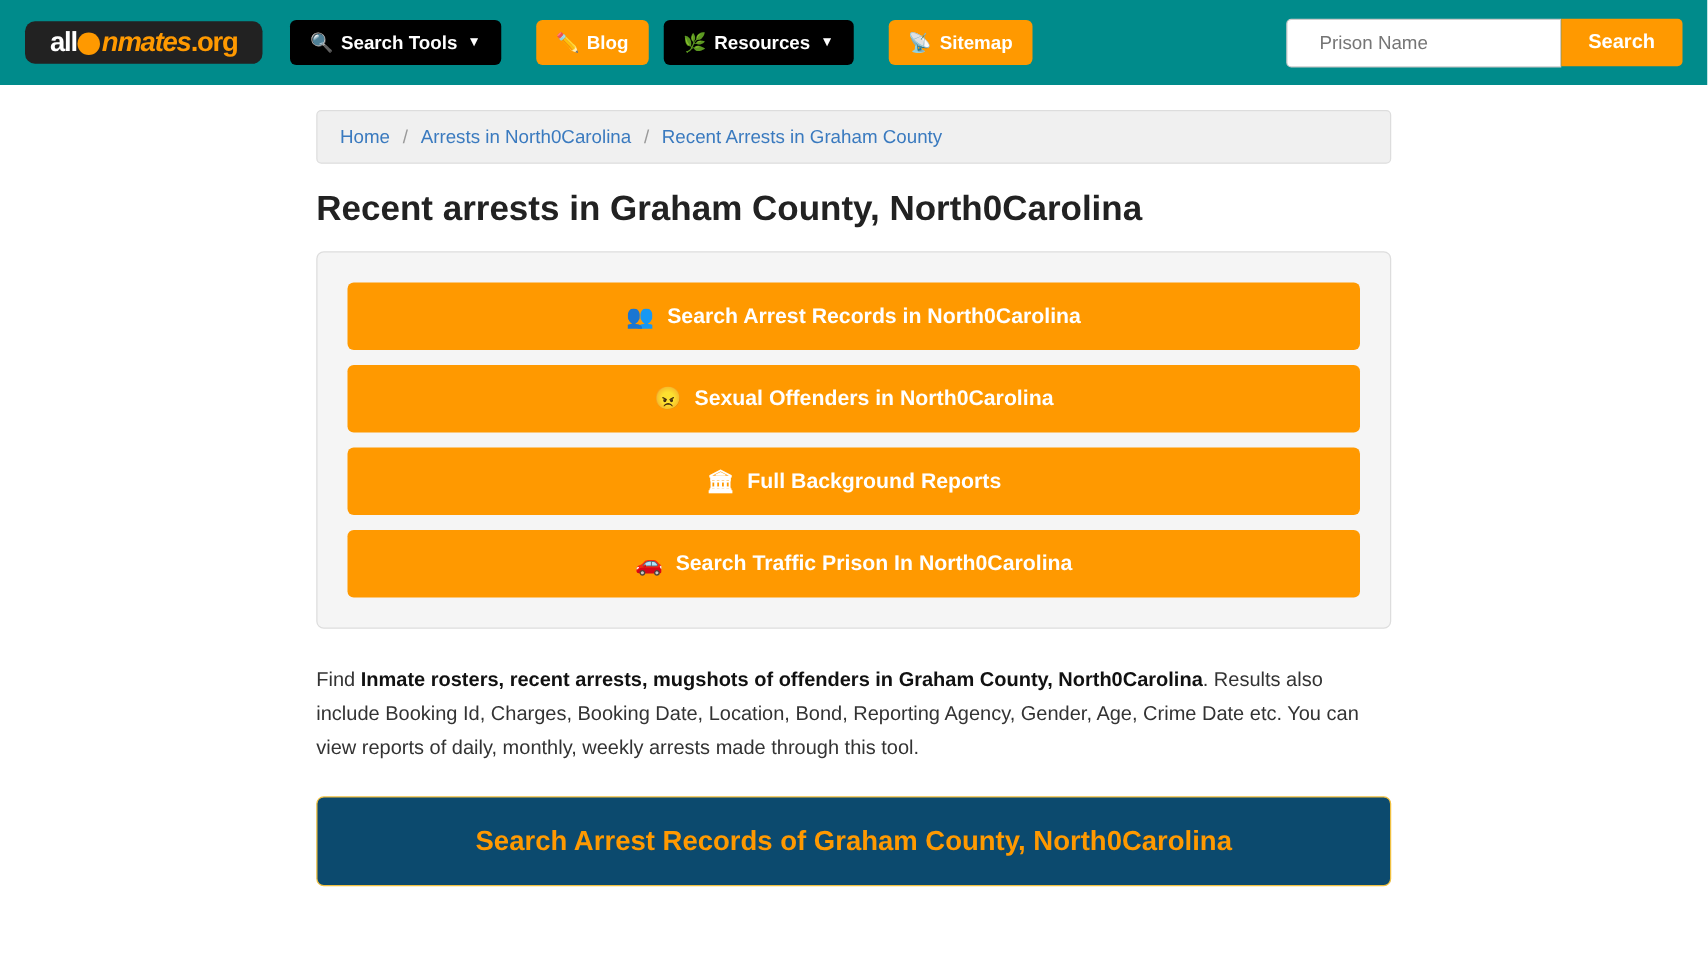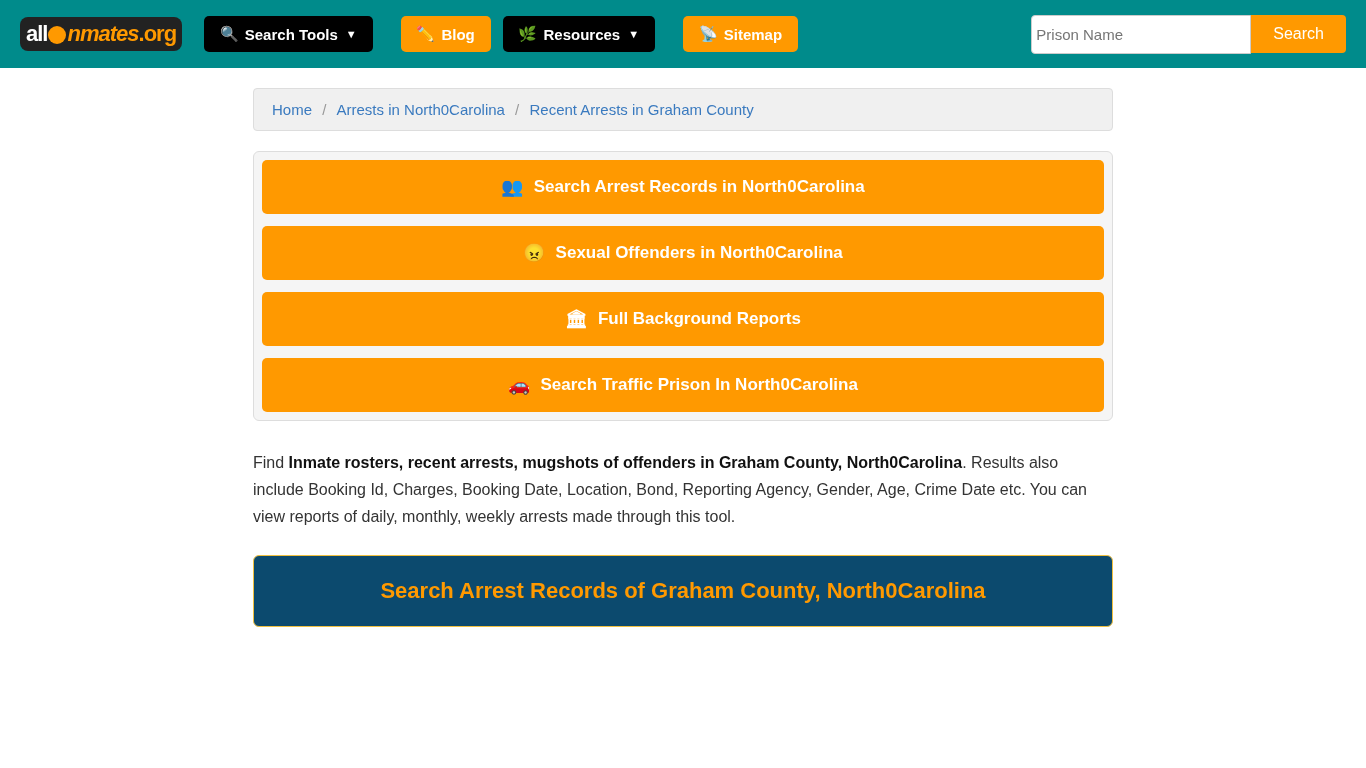--- a/index.html
+++ b/index.html
@@ -15,21 +15,21 @@
       height: 68px;
     }
     .logo-container {
       display: flex;
       align-items: center;
       margin-right: 10px;
     }
     .logo-box {
       background: #222;
       border-radius: 8px;
-      padding: 4px 6px;
+      padding: 4px 20px;
       display: flex;
       align-items: center;
     }
     .logo-text {
       font-size: 22px;
       font-weight: bold;
       color: #fff;
       letter-spacing: -1px;
     }
     .logo-text .all { color: #fff; }
@@ -64,35 +64,35 @@
       display: flex;
       align-items: center;
       gap: 6px;
       white-space: nowrap;
       margin-left: 16px;
     }
 
     .header-spacer { flex: 1; }
 
     .prison-input {
-      padding: 10px 4px;
+      padding: 10px 26px;
       border: 1px solid #ccc;
       border-radius: 4px 0 0 4px;
       font-size: 15px;
       width: 220px;
       outline: none;
     }
     .search-btn {
       background: #f90;
       color: #fff;
       border: none;
       border-radius: 0 4px 4px 0;
       padding: 10px 22px;
       font-size: 16px;
-      font-weight: normal;
+      font-weight: bold;
       cursor: pointer;
     }
     .header-search {
       display: flex;
       align-items: center;
     }
 
     
     main {
       max-width: 900px;
@@ -121,21 +121,21 @@
       font-weight: bold;
       color: #222;
       margin-bottom: 18px;
     }
 
     
     .buttons-box {
       background: #f5f5f5;
       border: 1px solid #ddd;
       border-radius: 6px;
-      padding: 8px;
+      padding: 24px;
       margin-bottom: 28px;
       display: flex;
       flex-direction: column;
       gap: 12px;
     }
     .action-btn {
       background: #f90;
       color: #fff;
       border: none;
       border-radius: 5px;
@@ -232,20 +232,21 @@
 <main>
 
   <nav class="breadcrumb">
     <a href="#">Home</a>
     <span> / </span>
     <a href="#">Arrests in North0Carolina</a>
     <span> / </span>
     <a href="#">Recent Arrests in Graham County</a>
   </nav>
 
+  <h1 class="page-title">Recent arrests in Graham County, North0Carolina</h1>
 
   <div class="buttons-box">
 
     <button class="action-btn">
       <span class="icon-people"></span>
       <span>Search Arrest Records in North0Carolina</span>
     </button>
 
     <button class="action-btn">
       <span class="icon-offender"></span>

